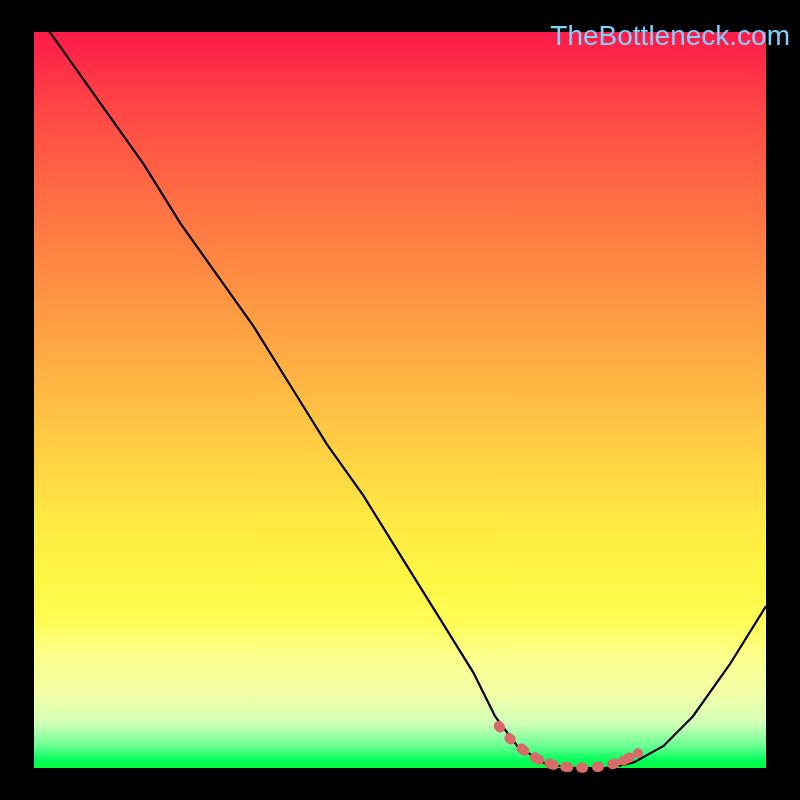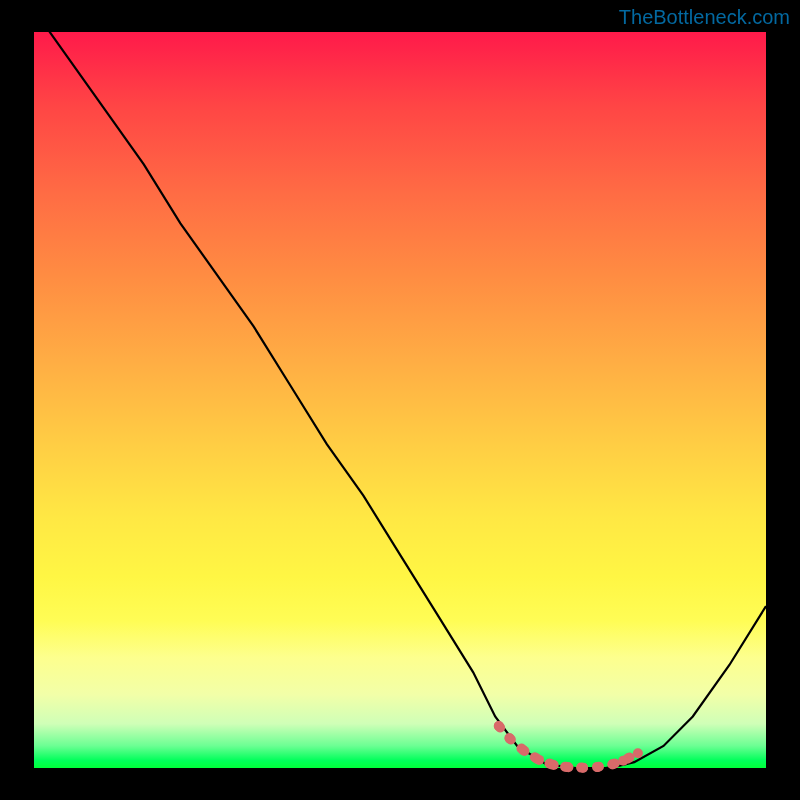--- a/index.html
+++ b/index.html
@@ -6,24 +6,24 @@
     margin: 0;
     padding: 0;
     background: #000;
     width: 800px;
     height: 800px;
     position: relative;
     font-family: Arial, sans-serif;
   }
   .watermark {
     position: absolute;
-    top: 6px;
+    top: 20px;
     right: 10px;
-    color: #0369a1;
-    font-size: 20px;
+    color: #7dd3fc;
+    font-size: 28px;
     font-weight: 500;
     z-index: 10;
   }
   .plot-area {
     position: absolute;
     left: 34px;
     top: 32px;
     width: 732px;
     height: 736px;
   }

